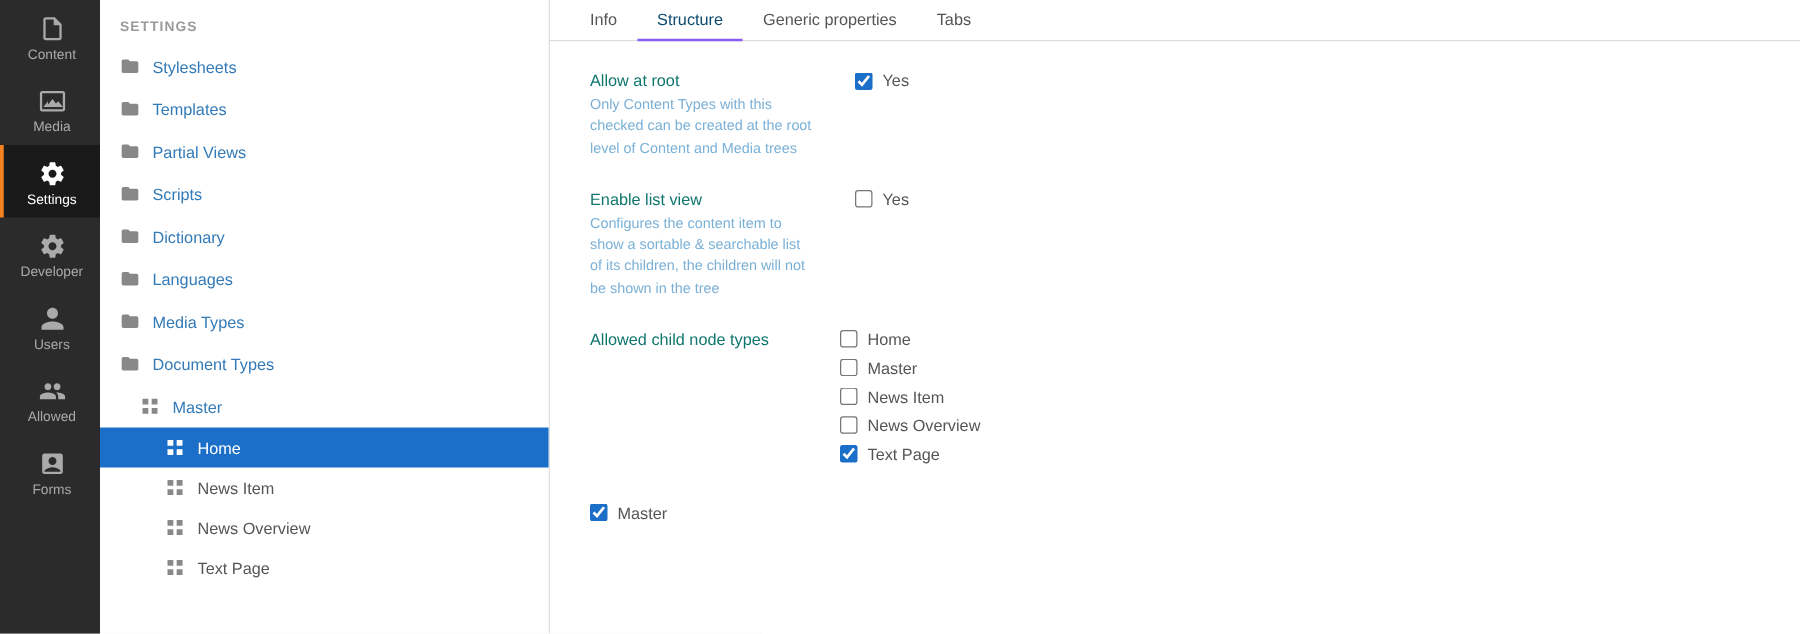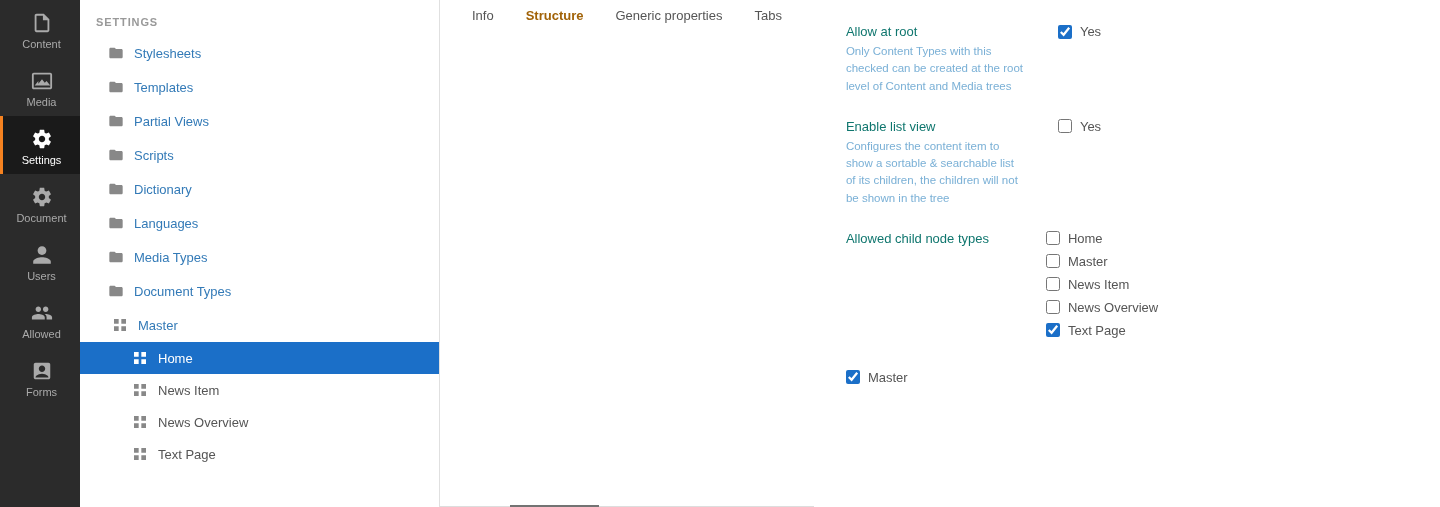--- a/index.html
+++ b/index.html
@@ -52,21 +52,21 @@
       font-size: 11px;
       color: #999;
       font-weight: 600;
       letter-spacing: 0.08em;
       padding: 16px 16px 8px;
       text-transform: uppercase;
     }
     .sidebar-item {
       display: flex;
       align-items: center;
-      padding: 9px 28px;
+      padding: 9px 16px;
       color: #555;
       cursor: pointer;
       font-size: 13px;
     }
     .sidebar-item svg {
       width: 16px; height: 16px;
       fill: #888;
       margin-right: 10px;
       flex-shrink: 0;
     }
@@ -93,44 +93,44 @@
     }
     .tree-grandchild.active { background: #1b6fc8; color: #fff; }
     .tree-grandchild.active svg { fill: #fff; }
     .tree-grandchild.active span { color: #fff; }
     .tree-grandchild svg { width: 16px; height: 16px; fill: #888; margin-right: 10px; flex-shrink: 0; }
 
     
     .main {
       flex: 1;
       display: flex;
-      flex-direction: row;
+      flex-direction: column;
       overflow: hidden;
       background: #fff;
     }
 
     
     .tabs {
       display: flex;
       border-bottom: 1px solid #ddd;
       background: #fff;
       padding: 0 16px;
     }
     .tab {
       padding: 8px 16px;
       cursor: pointer;
       color: #555;
       font-size: 13px;
       border-bottom: 2px solid transparent;
       margin-bottom: -1px;
     }
     .tab.active {
-      color: #a16207;
-      font-weight: 700;
-      border-bottom: 2px solid #737373;
+      color: #0c4a6e;
+      font-weight: 400;
+      border-bottom: 2px solid #8b5cf6;
     }
 
     
     .content-area {
       flex: 1;
       overflow-y: auto;
       padding: 24px 32px;
     }
     .form-row {
       display: flex;
@@ -211,21 +211,21 @@
     <svg viewBox="0 0 24 24">
       <path d="M19.43 12.98c.04-.32.07-.64.07-.98 0-.34-.03-.66-.07-.98l2.11-1.65c.19-.15.24-.42.12-.64l-2-3.46c-.12-.22-.39-.3-.61-.22l-2.49 1c-.52-.4-1.08-.73-1.69-.98l-.38-2.65C14.46 2.18 14.25 2 14 2h-4c-.25 0-.46.18-.49.42l-.38 2.65c-.61.25-1.17.59-1.69.98l-2.49-1c-.23-.09-.49 0-.61.22l-2 3.46c-.13.22-.07.49.12.64l2.11 1.65c-.04.32-.07.65-.07.98 0 .33.03.66.07.98l-2.11 1.65c-.19.15-.24.42-.12.64l2 3.46c.12.22.39.3.61.22l2.49-1c.52.4 1.08.73 1.69.98l.38 2.65c.03.24.24.42.49.42h4c.25 0 .46-.18.49-.42l.38-2.65c.61-.25 1.17-.58 1.69-.98l2.49 1c.23.09.49 0 .61-.22l2-3.46c.12-.22.07-.49-.12-.64l-2.11-1.65zm-7.43 2.52c-1.93 0-3.5-1.57-3.5-3.5s1.57-3.5 3.5-3.5 3.5 1.57 3.5 3.5-1.57 3.5-3.5 3.5z"></path>
     </svg>
     <span>Settings</span>
   </div>
 
   <div class="icon-nav-item">
     <svg viewBox="0 0 24 24">
       <path d="M19.43 12.98c.04-.32.07-.64.07-.98 0-.34-.03-.66-.07-.98l2.11-1.65c.19-.15.24-.42.12-.64l-2-3.46c-.12-.22-.39-.3-.61-.22l-2.49 1c-.52-.4-1.08-.73-1.69-.98l-.38-2.65C14.46 2.18 14.25 2 14 2h-4c-.25 0-.46.18-.49.42l-.38 2.65c-.61.25-1.17.59-1.69.98l-2.49-1c-.23-.09-.49 0-.61.22l-2 3.46c-.13.22-.07.49.12.64l2.11 1.65c-.04.32-.07.65-.07.98 0 .33.03.66.07.98l-2.11 1.65c-.19.15-.24.42-.12.64l2 3.46c.12.22.39.3.61.22l2.49-1c.52.4 1.08.73 1.69.98l.38 2.65c.03.24.24.42.49.42h4c.25 0 .46-.18.49-.42l.38-2.65c.61-.25 1.17-.58 1.69-.98l2.49 1c.23.09.49 0 .61-.22l2-3.46c.12-.22.07-.49-.12-.64l-2.11-1.65zm-7.43 2.52c-1.93 0-3.5-1.57-3.5-3.5s1.57-3.5 3.5-3.5 3.5 1.57 3.5 3.5-1.57 3.5-3.5 3.5z"></path>
     </svg>
-    <span>Document</span>
+    <span>Developer</span>
   </div>
 
   <div class="icon-nav-item">
     <svg viewBox="0 0 24 24">
       <path d="M12 12c2.7 0 4.8-2.1 4.8-4.8S14.7 2.4 12 2.4 7.2 4.5 7.2 7.2 9.3 12 12 12zm0 2.4c-3.2 0-9.6 1.6-9.6 4.8v2.4h19.2v-2.4c0-3.2-6.4-4.8-9.6-4.8z"></path>
     </svg>
     <span>Users</span>
   </div>
 
   <div class="icon-nav-item">

